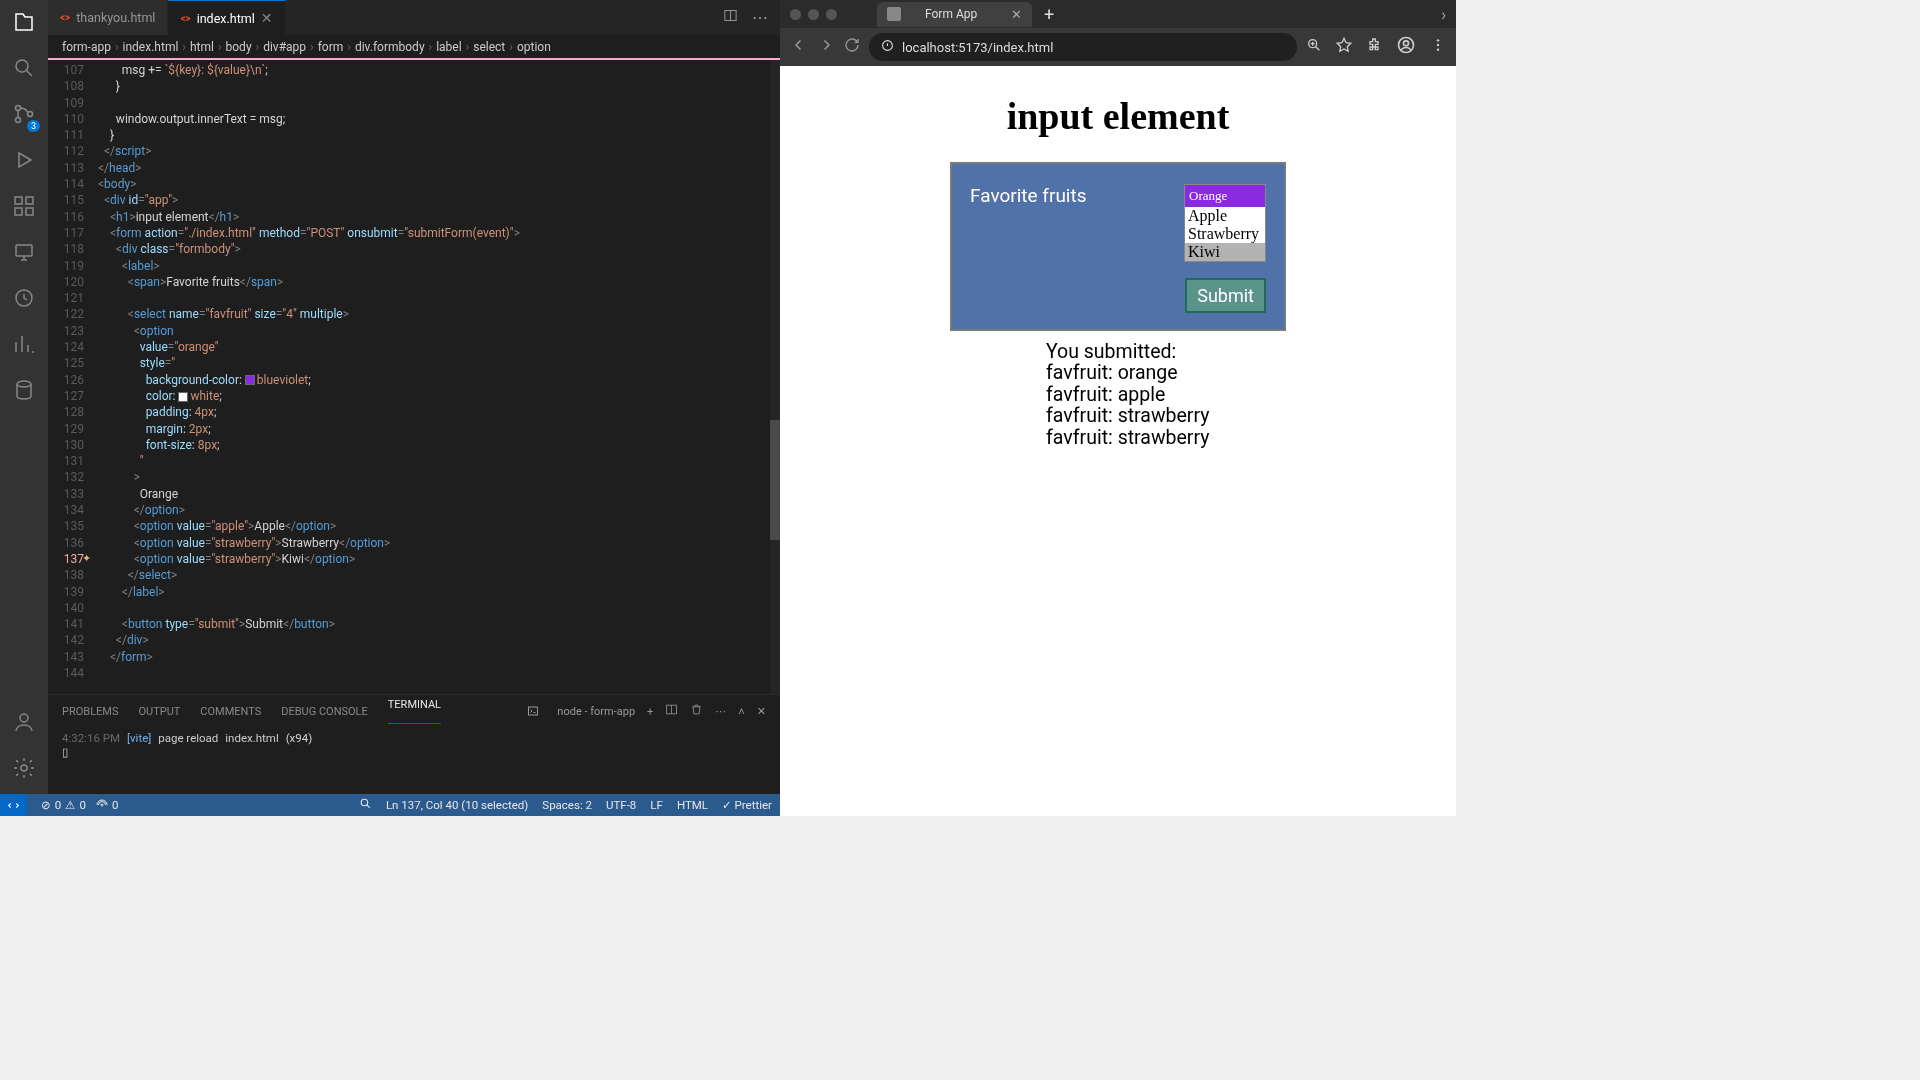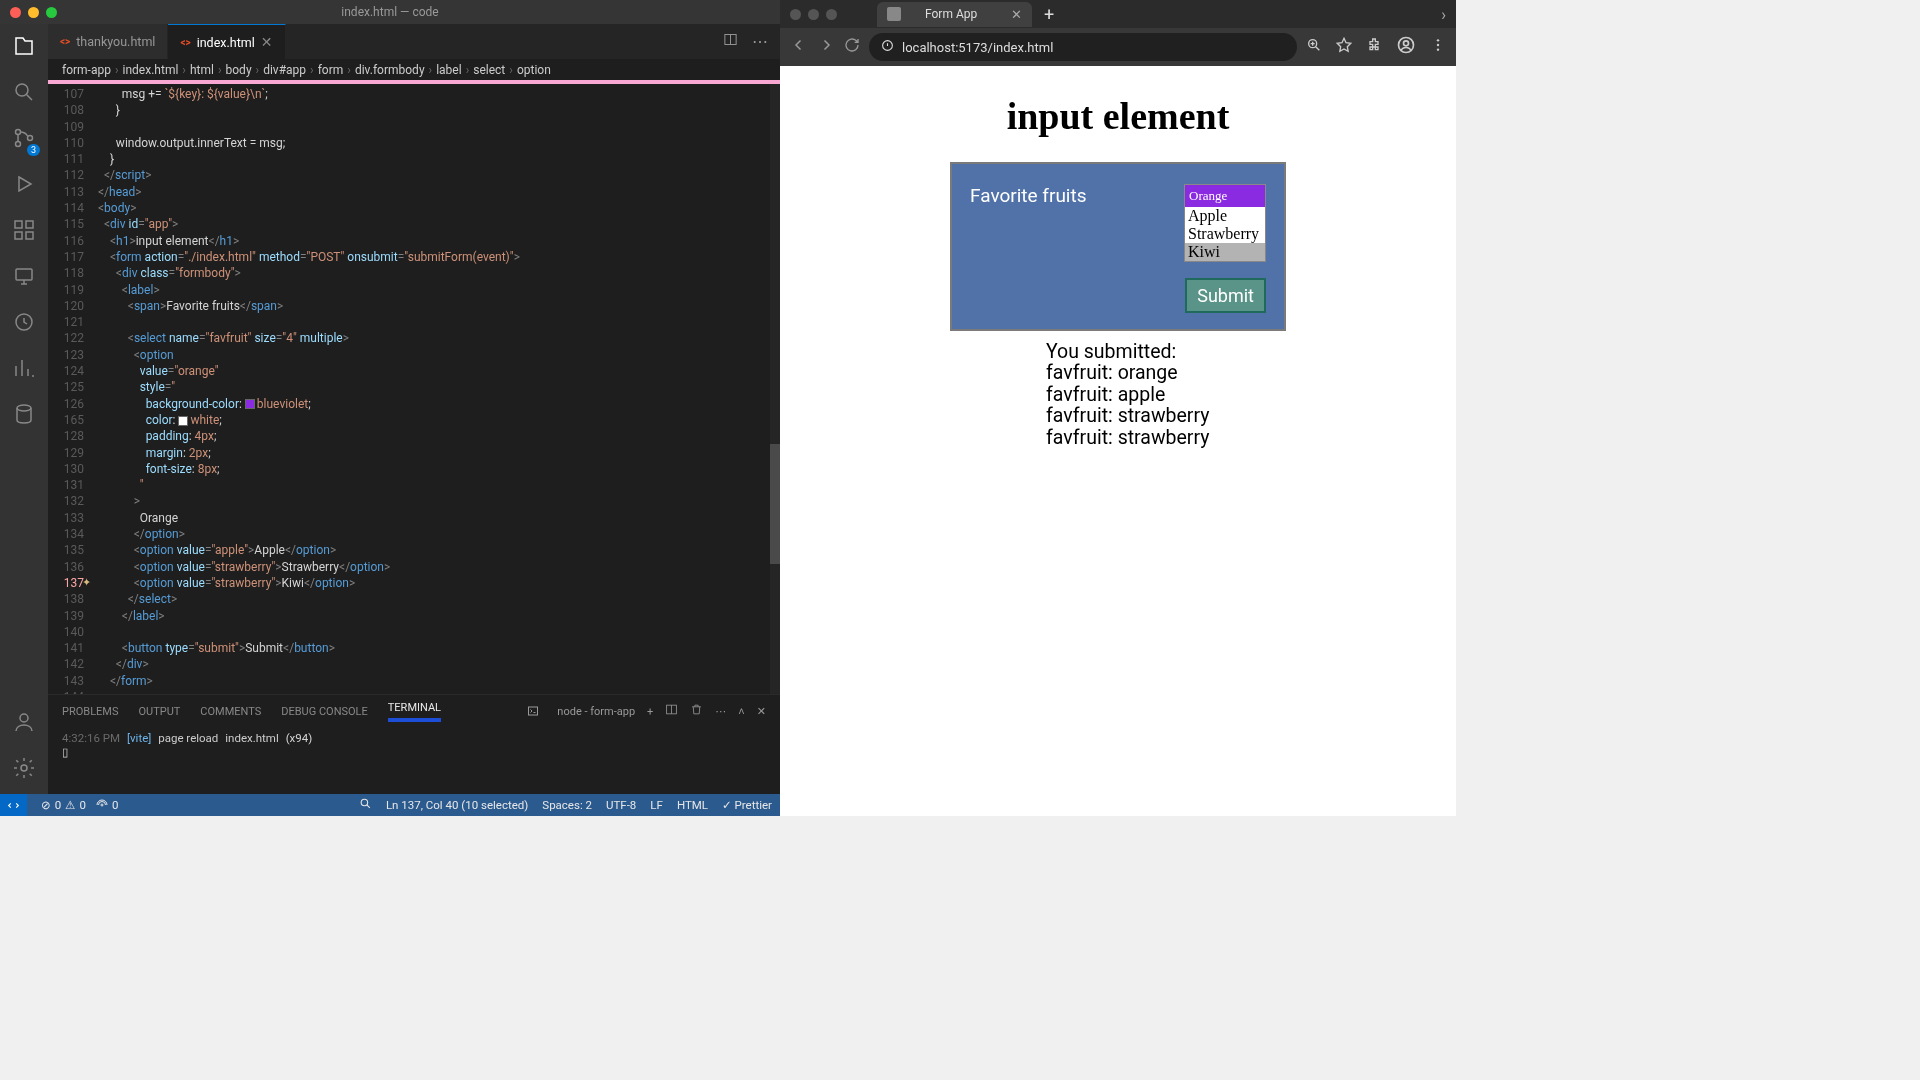--- a/index.html
+++ b/index.html
@@ -19,38 +19,38 @@
 .activity svg{width:24px;height:24px}
 .abottom{margin-top:auto;margin-bottom:10px;display:flex;flex-direction:column;gap:18px;align-items:center}
 .badge{position:absolute;bottom:-2px;right:-4px;background:#0078d4;color:#fff;font-size:9px;border-radius:8px;padding:0 4px;line-height:12px}
 .editor-area{flex:1;display:flex;flex-direction:column;overflow:hidden}
 .tabs{height:36px;background:#252526;display:flex;align-items:stretch;border-bottom:1px solid #1e1e1e}
 .tab{display:flex;align-items:center;padding:0 12px;font-size:12.5px;color:#969696;gap:6px;background:#2d2d2d;border-right:1px solid #252526}
 .tab.active{background:#1e1e1e;color:#fff;border-top:1px solid #0078d4}
 .tab .ficon{color:#e44d26;font-weight:bold;font-size:10px}
 .tab .close{color:#888;font-size:14px}
 .tab-actions{margin-left:auto;display:flex;align-items:center;gap:14px;padding:0 12px;color:#999}
-.breadcrumb{height:24px;background:#1e1e1e;display:flex;align-items:center;padding:0 14px;font-size:12px;color:#999;gap:4px;border-bottom:4px solid #f9a8d4}
+.breadcrumb{height:24px;background:#1e1e1e;display:flex;align-items:center;padding:0 14px;font-size:12px;color:#999;gap:4px;border-bottom:2px solid #f9a8d4}
 .breadcrumb .sep{color:#666}
 .breadcrumb .bc{color:#ccc}
 .code-wrap{flex:1;display:flex;overflow:hidden;position:relative;font-family:Menlo,Monaco,Consolas,monospace;font-size:12px;line-height:16.3px}
 .gutter{width:50px;text-align:right;padding-right:14px;color:#5a5a5a;user-select:none;padding-top:2px}
 .gutter .ln{height:16.3px}
 .gutter .ln.hl{color:#fca5a5}
 .code{flex:1;padding-top:2px;white-space:pre;color:#d4d4d4;position:relative}
 .code .row{height:16.3px}
 .t-tag{color:#569cd6}.t-attr{color:#9cdcfe}.t-str{color:#ce9178}.t-prop{color:#9cdcfe}.t-val{color:#ce9178}.t-txt{color:#d4d4d4}.t-pn{color:#808080}
 .swatch{display:inline-block;width:10px;height:10px;border:1px solid #666;margin-right:2px;vertical-align:middle}
 .swblue{background:#8a2be2}.swwhite{background:#fff}
 .minimap{position:absolute;right:0;top:0;width:10px;height:100%;background:#252525}
 .minimap .thumb{position:absolute;right:0;width:10px;background:#4a4a4a}
 .spark{position:absolute;left:34px;color:#d7ba7d;font-size:11px}
 .panel{height:100px;background:#1e1e1e;border-top:1px solid #2a2a2a;display:flex;flex-direction:column}
 .ptabs{height:32px;display:flex;align-items:center;padding:0 14px;gap:20px;font-size:11px;color:#888}
-.ptabs .pt.active{color:#e7e7e7;border-bottom:4px solid #1d4ed8;padding-bottom:4px}
+.ptabs .pt.active{color:#e7e7e7;border-bottom:1px solid #1d4ed8;padding-bottom:12px}
 .ptabs .ptr{margin-left:auto;display:flex;align-items:center;gap:12px;color:#999}
 .pterm{flex:1;padding:4px 14px;font-family:Menlo,monospace;font-size:11.5px;color:#ccc}
 .pterm .time{color:#6a6a6a}.pterm .vite{color:#6eb2e8}.pterm .bold{color:#d4d4d4}
 .statusbar{height:22px;background:#2b5a8f;display:flex;align-items:center;padding:0 8px;font-size:11.5px;color:#e7e7e7;gap:10px}
 .statusbar .sbox{display:flex;align-items:center;gap:4px}
 .statusbar .sright{margin-left:auto;display:flex;gap:14px;align-items:center}
 .statusbar .accent{background:#0468c7;padding:0 7px;height:100%;display:flex;align-items:center;margin-left:-8px;margin-right:4px}
 
 .browser{width:676px;height:100%;background:#fff;display:flex;flex-direction:column}
 .btb{height:28px;background:#2b2b2b;display:flex;align-items:center;padding:0 10px;gap:8px}
@@ -77,28 +77,20 @@
 .fselect .opt.sel{background:#b3b3b3}
 .submitbtn{background:#5a9388;color:#fff;border:2px solid #1f6a5c;padding:5px 10px;font-size:18px;align-self:flex-end;cursor:pointer}
 .output{margin-top:10px;text-align:left;font-size:19.5px;line-height:1.1;font-family:Georgia,serif;margin-left:auto;margin-right:auto;width:336px;padding-left:96px}
 </style>
 </head>
 <body>
 
 <div class="screen">
 
   <div class="vscode">
-    <div class="mac-tb">
-      <div class="traffic">
-        <div class="dot red"></div>
-        <div class="dot yellow"></div>
-        <div class="dot green"></div>
-      </div>
-      <div class="tb-title">index.html — code</div>
-    </div>
     <div class="vmain">
       <div class="activity">
         <div class="aicon active"><svg viewBox="0 0 24 24" fill="none" stroke="currentColor" stroke-width="1.5">
               <path d="M4 4h7l2 3h7v13H4z"></path>
             </svg></div>
         <div class="aicon"><svg viewBox="0 0 24 24" fill="none" stroke="currentColor" stroke-width="1.5">
               <circle cx="10" cy="10" r="6"></circle>
               <path d="m20 20-5.5-5.5"></path>
             </svg></div>
         <div class="aicon"><svg viewBox="0 0 24 24" fill="none" stroke="currentColor" stroke-width="1.5">
@@ -196,21 +188,21 @@
               <div class="ln">117</div>
               <div class="ln">118</div>
               <div class="ln">119</div>
               <div class="ln">120</div>
               <div class="ln">121</div>
               <div class="ln">122</div>
               <div class="ln">123</div>
               <div class="ln">124</div>
               <div class="ln">125</div>
               <div class="ln">126</div>
-              <div class="ln">165</div>
+              <div class="ln">127</div>
               <div class="ln">128</div>
               <div class="ln">129</div>
               <div class="ln">130</div>
               <div class="ln">131</div>
               <div class="ln">132</div>
               <div class="ln">133</div>
               <div class="ln">134</div>
               <div class="ln">135</div>
               <div class="ln">136</div>
               <div class="ln hl">137</div>

